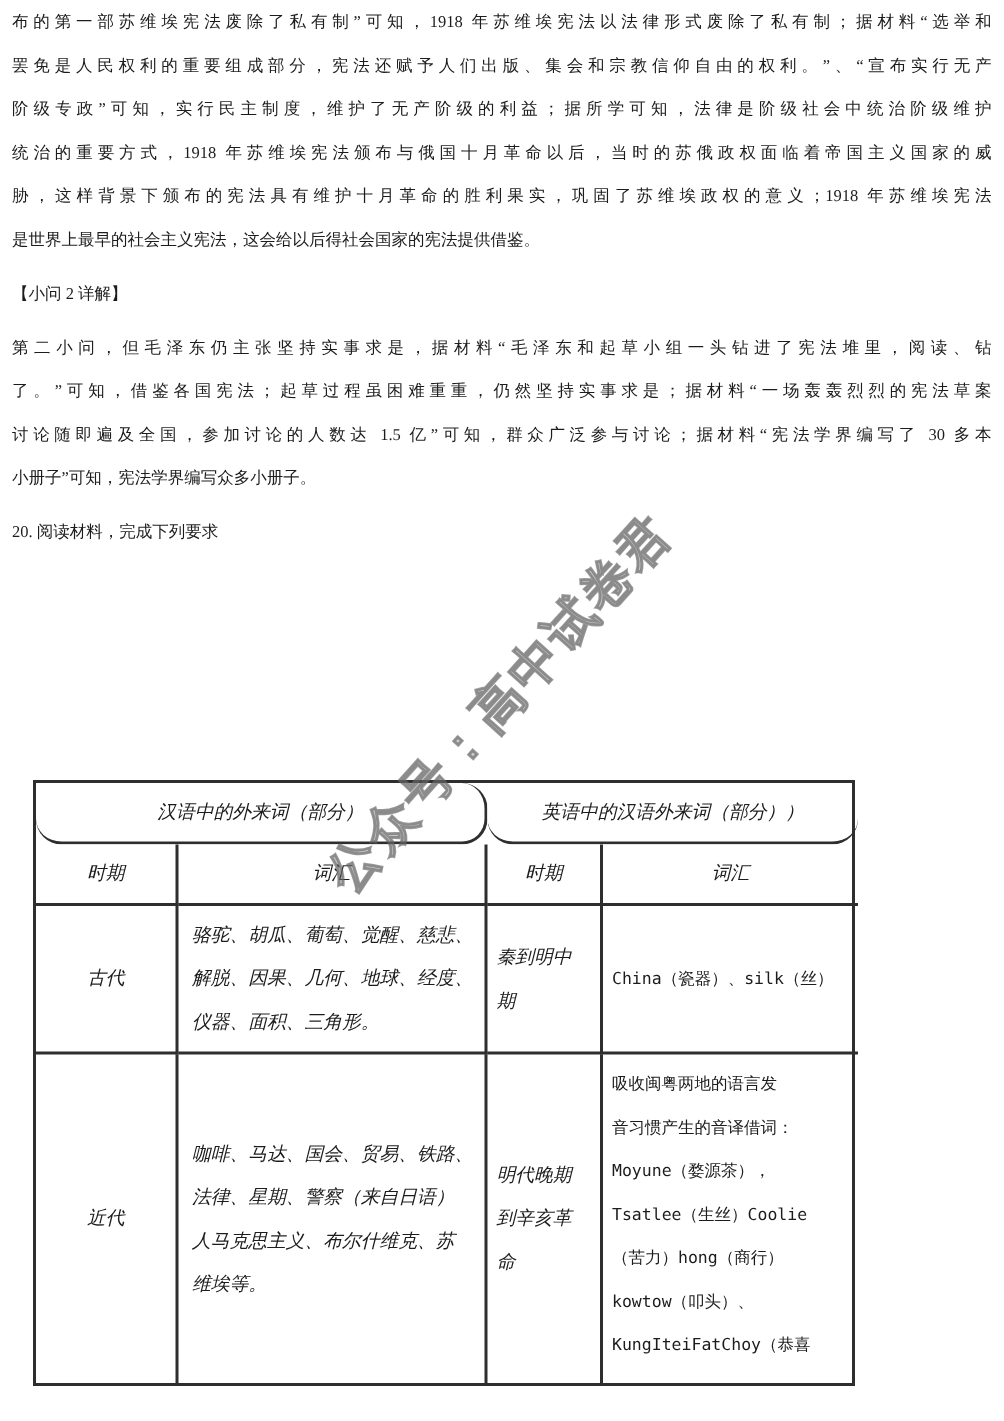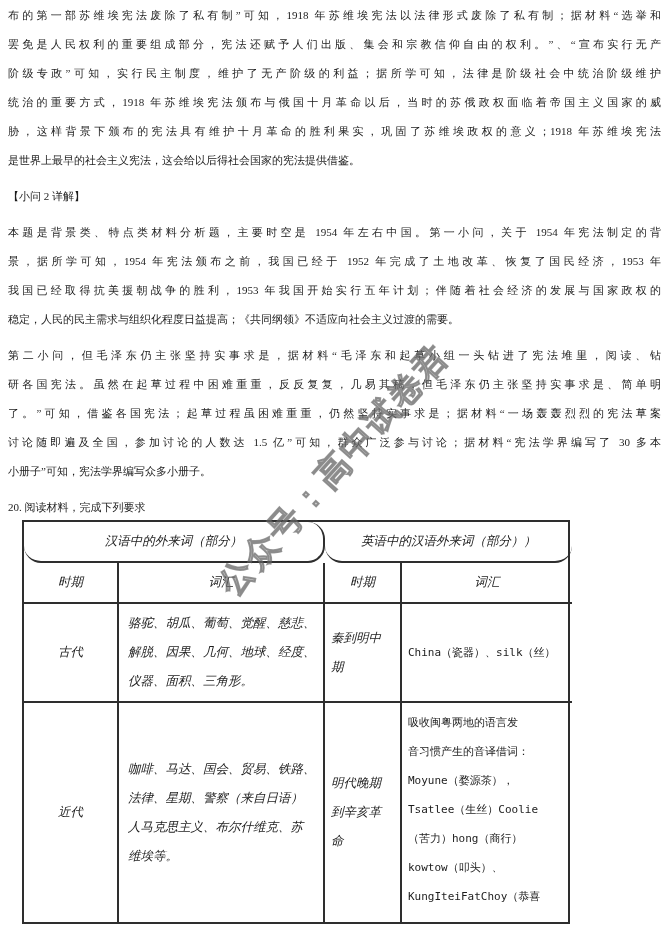--- a/index.html
+++ b/index.html
@@ -89,28 +89,21 @@
         <div class="bline fill">罢免是人民权利的重要组成部分，宪法还赋予人们出版、集会和宗教信仰自由的权利。”、“宣布实行无产</div>
         <div class="bline fill">阶级专政”可知，实行民主制度，维护了无产阶级的利益；据所学可知，法律是阶级社会中统治阶级维护</div>
         <div class="bline fill">统治的重要方式，1918 年苏维埃宪法颁布与俄国十月革命以后，当时的苏俄政权面临着帝国主义国家的威</div>
         <div class="bline fill">胁，这样背景下颁布的宪法具有维护十月革命的胜利果实，巩固了苏维埃政权的意义；1918 年苏维埃宪法</div>
         <div class="bline">是世界上最早的社会主义宪法，这会给以后得社会国家的宪法提供借鉴。</div>
       </div>
       <div class="para">
         <div class="bline">【小问 2 详解】</div>
       </div>
       <div class="para">
-        <div class="bline fill">本题是背景类、特点类材料分析题，主要时空是 1954 年左右中国。第一小问，关于 1954 年宪法制定的背</div>
-        <div class="bline fill">景，据所学可知，1954 年宪法颁布之前，我国已经于 1952 年完成了土地改革、恢复了国民经济，1953 年</div>
-        <div class="bline fill">我国已经取得抗美援朝战争的胜利，1953 年我国开始实行五年计划；伴随着社会经济的发展与国家政权的</div>
-        <div class="bline">稳定，人民的民主需求与组织化程度日益提高；《共同纲领》不适应向社会主义过渡的需要。</div>
-      </div>
-      <div class="para">
         <div class="bline fill">第二小问，但毛泽东仍主张坚持实事求是，据材料“毛泽东和起草小组一头钻进了宪法堆里，阅读、钻</div>
-        <div class="bline fill">研各国宪法。虽然在起草过程中困难重重，反反复复，几易其稿，但毛泽东仍主张坚持实事求是、简单明</div>
         <div class="bline fill">了。”可知，借鉴各国宪法；起草过程虽困难重重，仍然坚持实事求是；据材料“一场轰轰烈烈的宪法草案</div>
         <div class="bline fill">讨论随即遍及全国，参加讨论的人数达 1.5 亿”可知，群众广泛参与讨论；据材料“宪法学界编写了 30 多本</div>
         <div class="bline">小册子”可知，宪法学界编写众多小册子。</div>
       </div>
       <div class="para">
         <div class="bline">20. 阅读材料，完成下列要求</div>
       </div>
     </div>
 
   <div class="watermark">公众号：高中试卷君</div>

